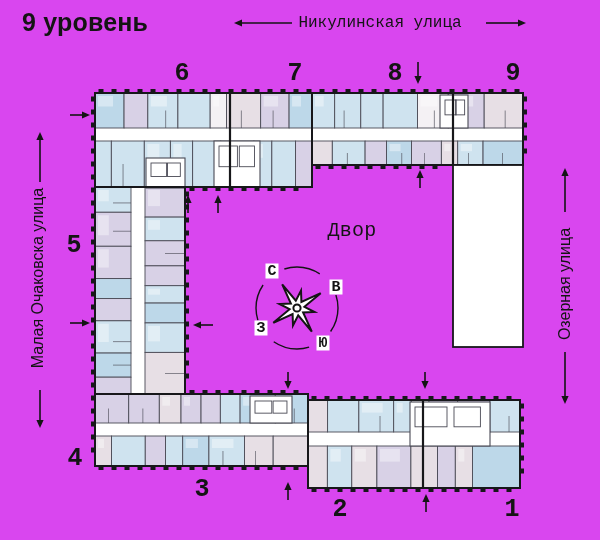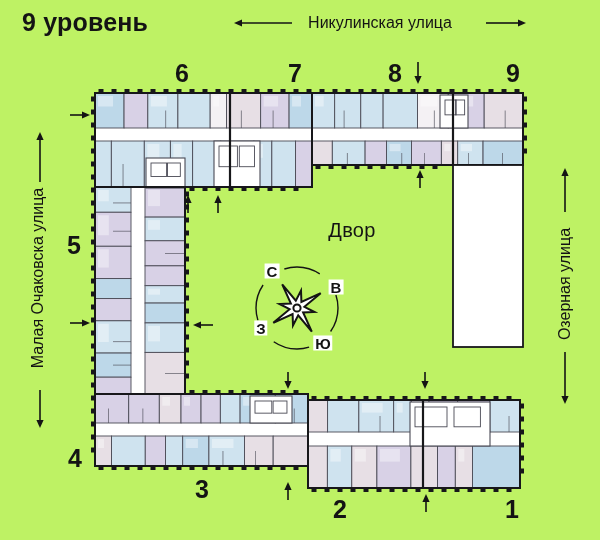--- a/index.html
+++ b/index.html
@@ -1,21 +1,21 @@
 <!DOCTYPE html>
 <html><head>
 <meta charset="utf-8">
 <style>
   html,body{margin:0;padding:0;background:#ffffff;}
-  .stage{position:relative;width:600px;height:540px;background:#bef264;overflow:hidden;
+  .stage{position:relative;width:600px;height:540px;background:#d946ef;overflow:hidden;
          font-family:"Liberation Sans", sans-serif;color:#111;}
   svg{position:absolute;left:0;top:0;}
   .t{position:absolute;white-space:nowrap;color:#141414;}
   .ttl{left:22px;top:8px;font-size:25px;font-weight:800;letter-spacing:.2px;}
-  .ctr{transform:translate(-50%,-50%);}
+  .ctr{transform:translate(-50%,-50%);font-family:Liberation Mono, monospace;}
   .rot{transform:translate(-50%,-50%) rotate(-90deg);}
   .street{font-size:16px;font-weight:400;}
   .sec{font-size:25px;font-weight:800;}
   .yard{font-size:20px;font-weight:500;letter-spacing:.3px;}
   .cl{font-size:15px;font-weight:700;background:#fff;padding:0 2px;line-height:1;}
 </style>
 </head>
 <body>
 
 <div class="stage">

